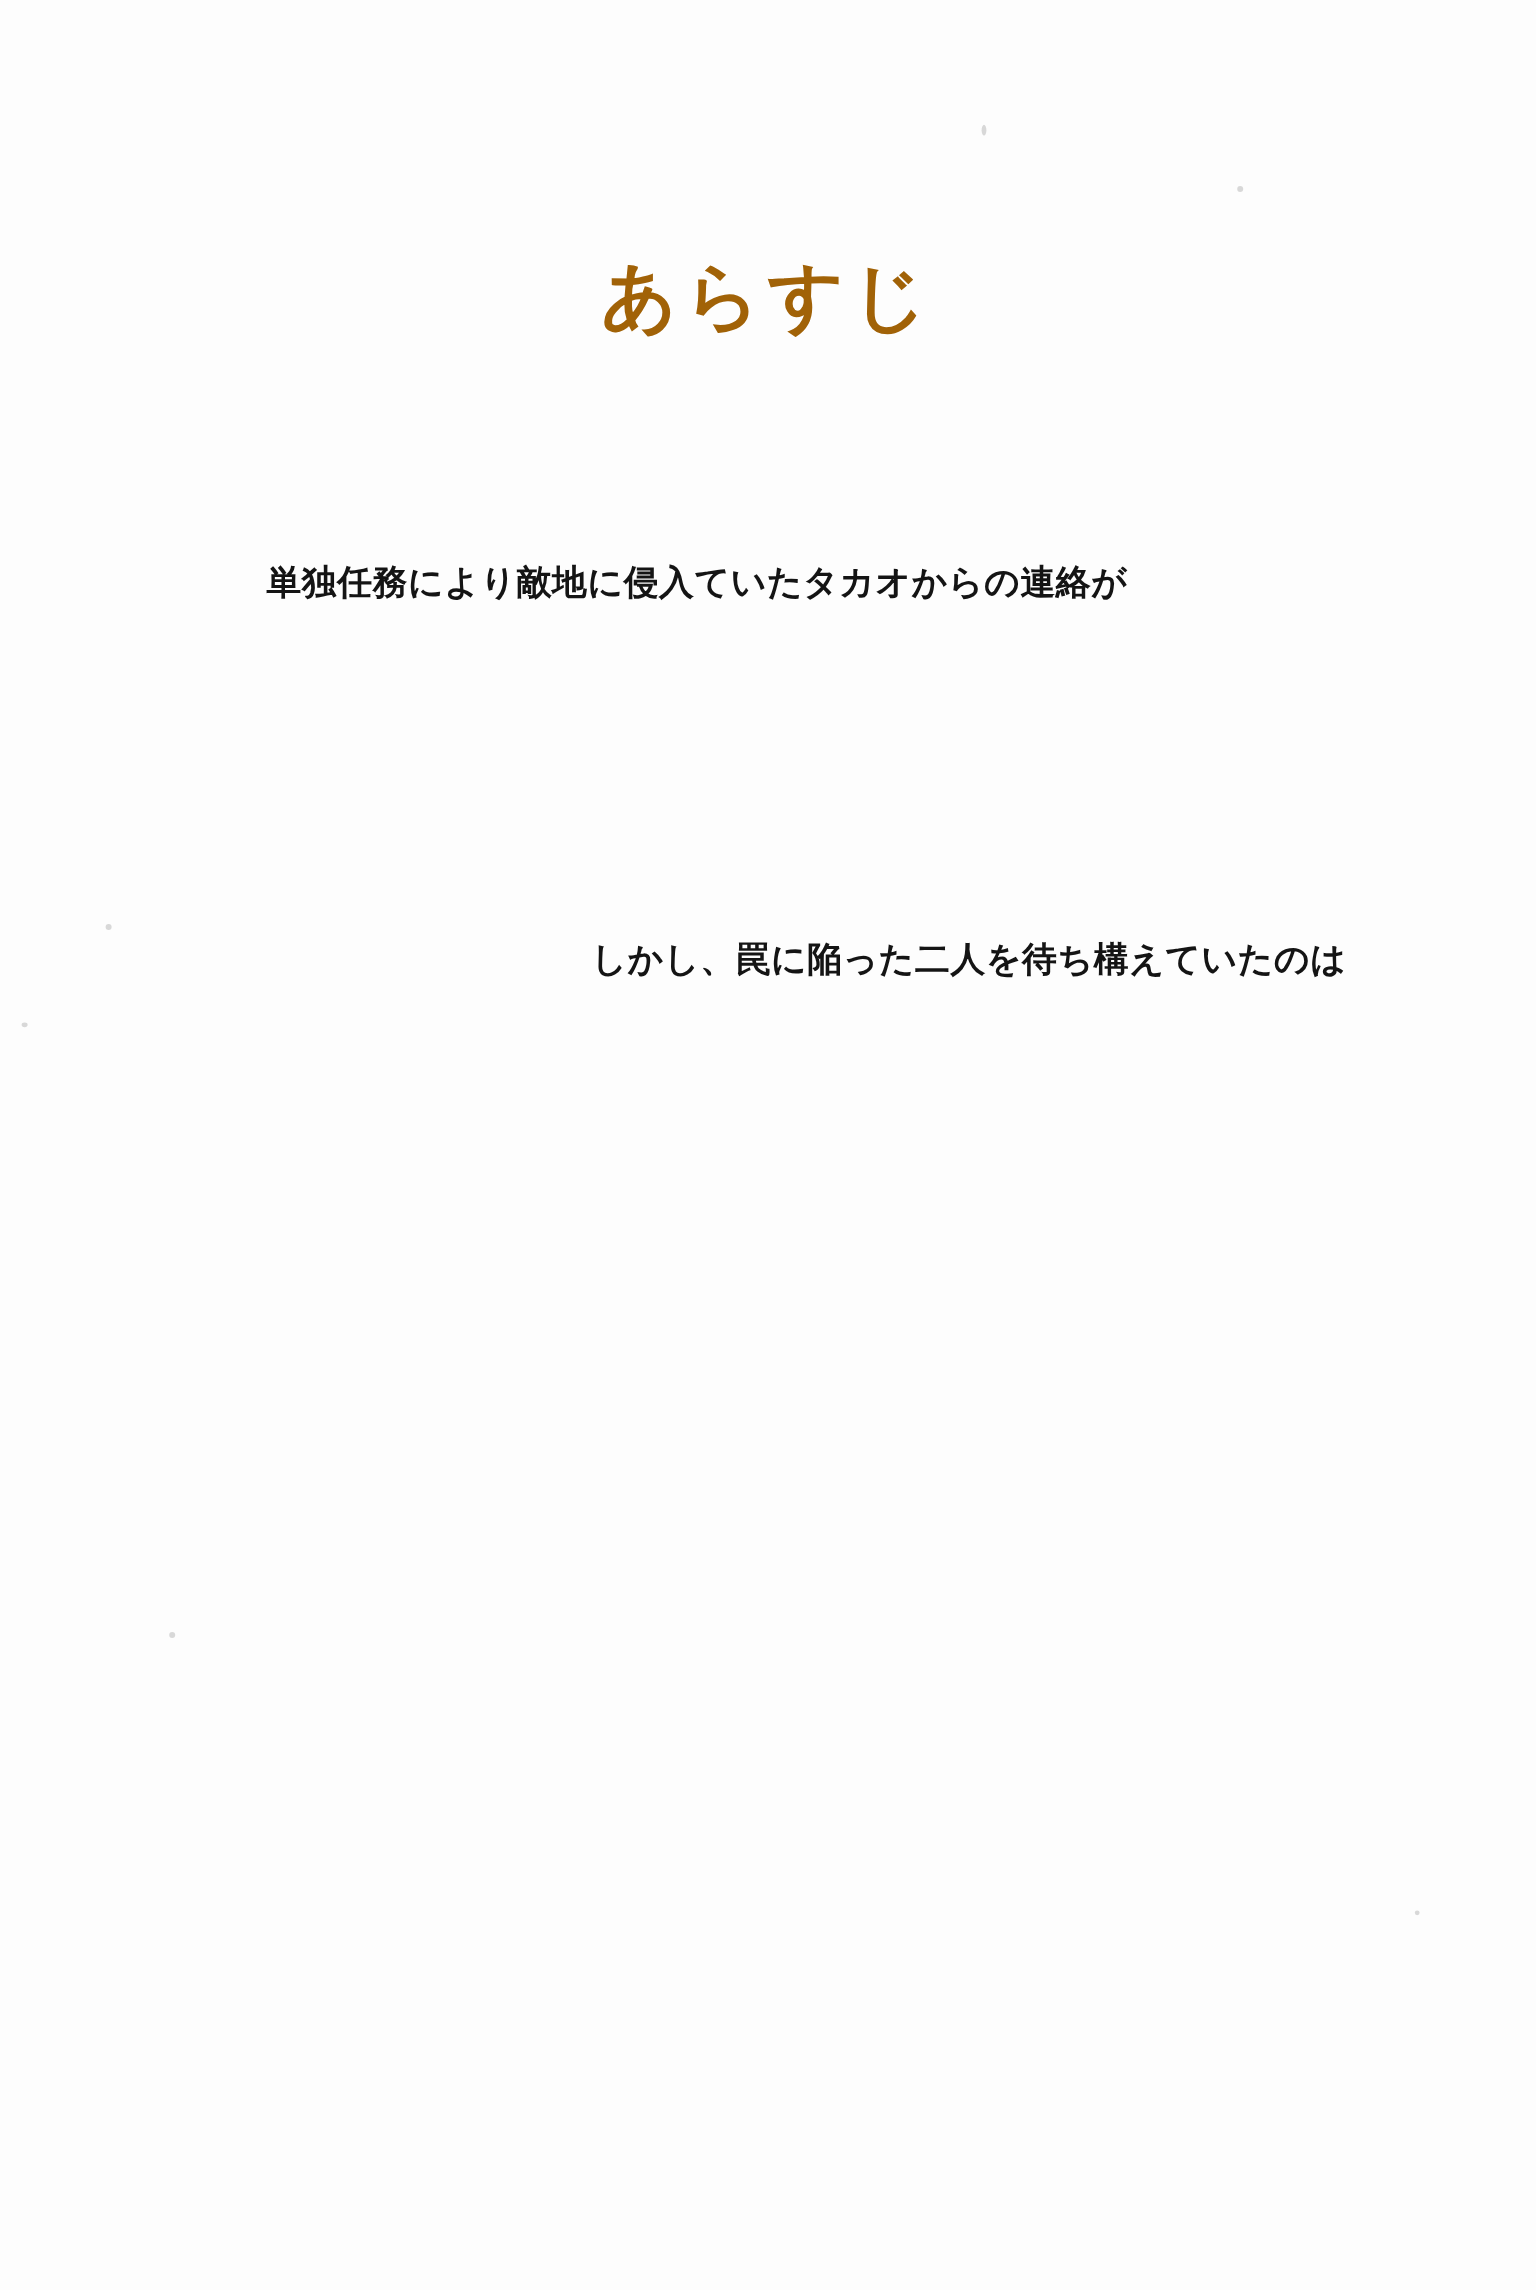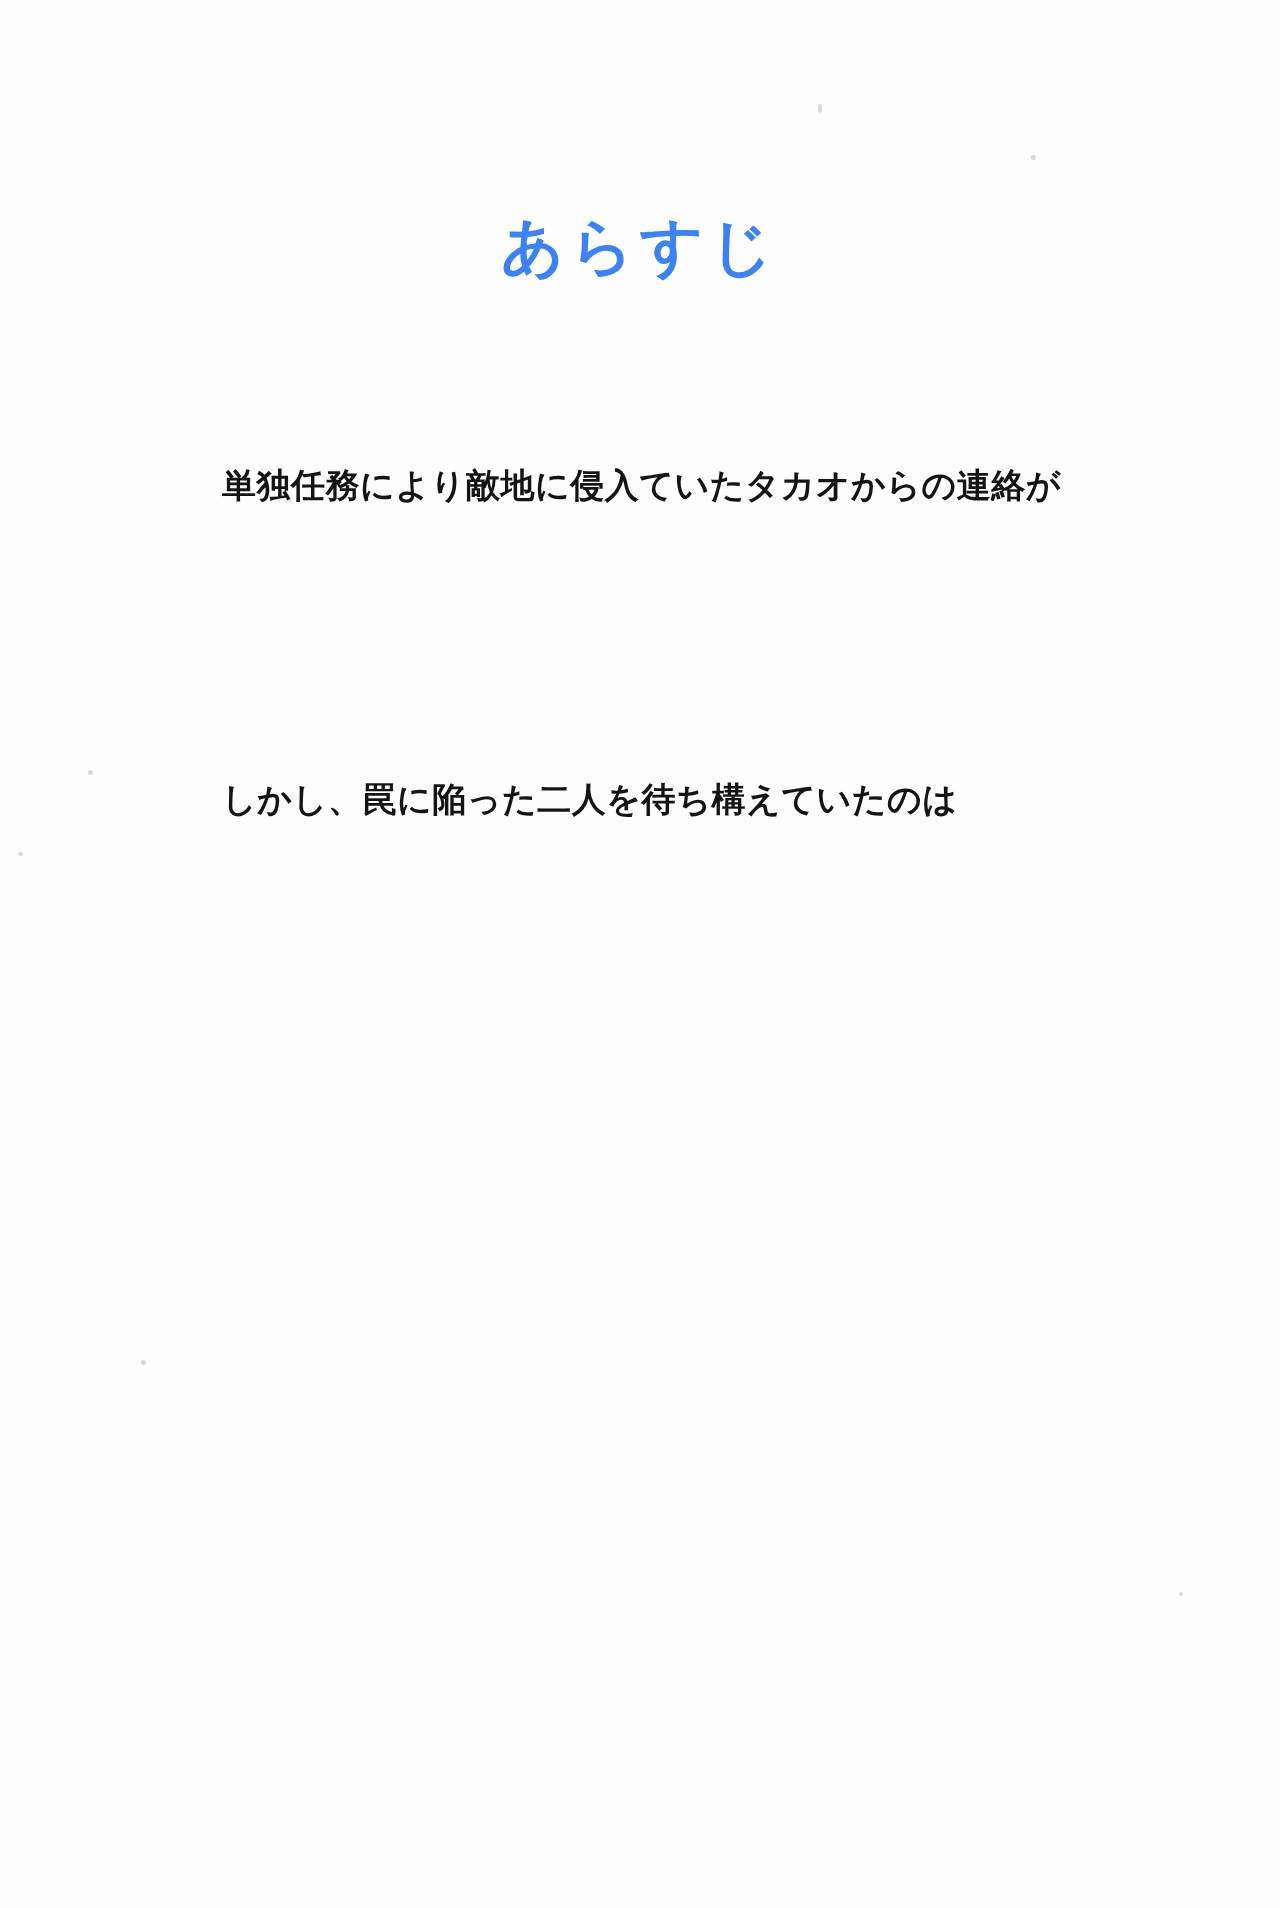--- a/index.html
+++ b/index.html
@@ -31,42 +31,43 @@
 
   .title {
     position: absolute;
     top: 205px;
     left: 0;
     width: 1280px;
     text-align: center;
     font-size: 62px;
     font-weight: 700;
     letter-spacing: 6px;
-    color: #3b82f6;
+    color: #a16207;
     font-family: "DejaVu Sans", sans-serif;
   }
 
   .body-block {
     position: absolute;
     left: 222px;
     top: 355px;
     width: 900px;
   }
 
   .para {
-    font-size: 34px;
+    font-size: 29px;
     font-weight: 700;
     line-height: 52px;
     letter-spacing: 0.5px;
     color: #141414;
     white-space: pre-wrap;
   }
 
   .para.second {
     margin-top: 54px;
+    text-align: right;
   }
 
   .line {
     display: block;
   }
 </style>
 </head>
 <body>
 
 <div class="page">

